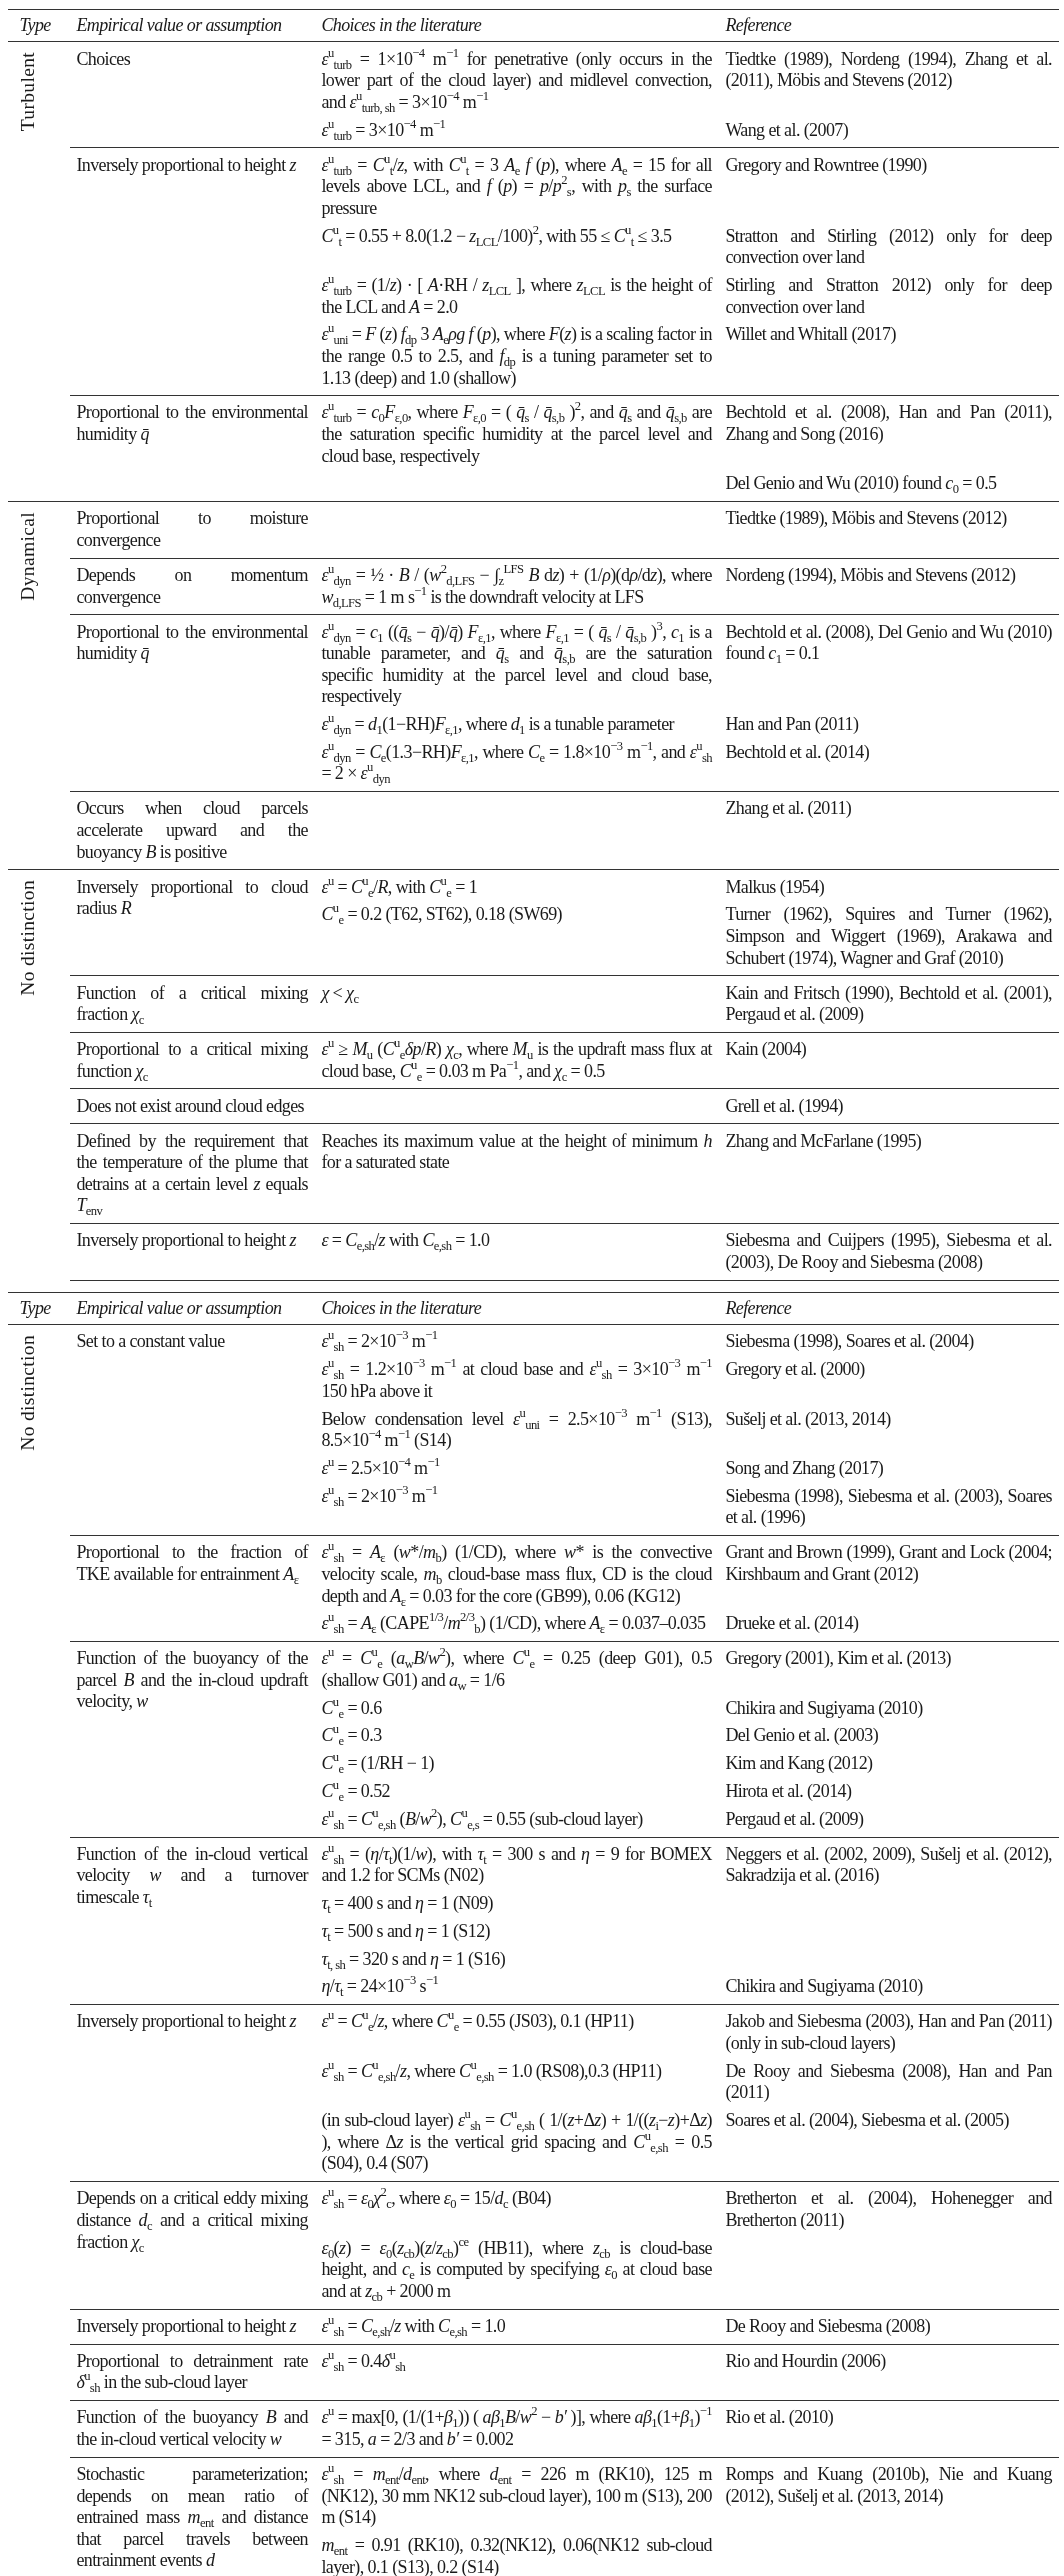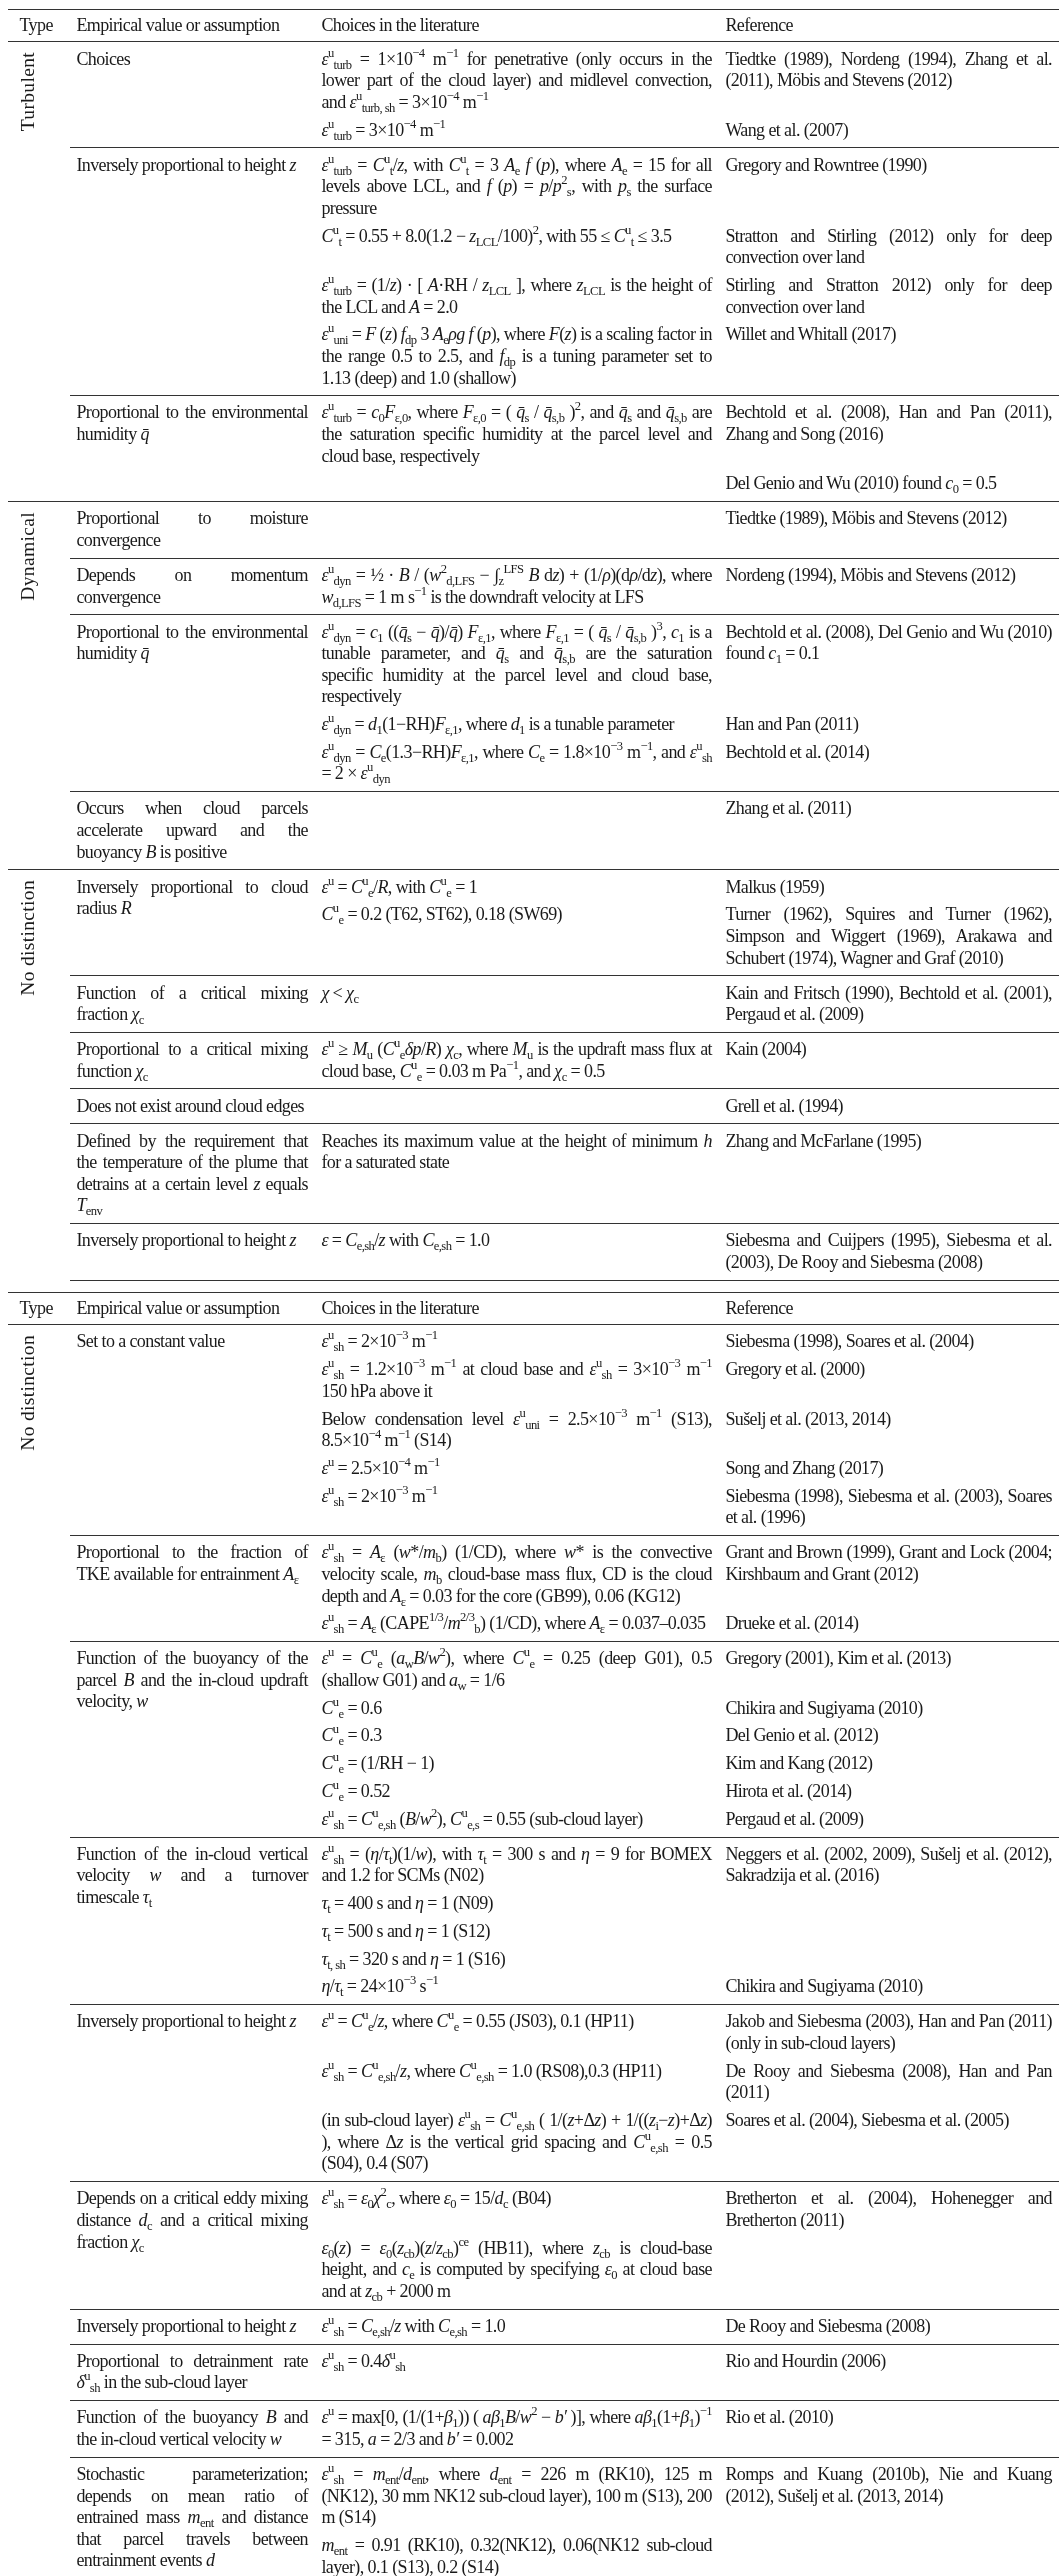--- a/index.html
+++ b/index.html
@@ -31,20 +31,21 @@
   col.c-ref  { width: 340px; }
   thead th {
     font-weight: normal;
     text-align: left;
     vertical-align: middle;
     padding: 4.1px 5.2px 4.1px 6.2px;
     height: 23px;
     border-top: 1.5px solid #333;
     border-bottom: 1.5px solid #333;
     white-space: nowrap;
+    font-style: italic;
   }
   thead th.h-type { padding-left: 11.3px; }
   tbody td {
     vertical-align: top;
     padding: 6.2px 7.2px 6.2px 6.2px;
     text-align: justify;
   }
   td.type-cell {
     position: relative;
     padding: 0;
@@ -159,21 +160,21 @@
           <td class="emp" rowspan="1">Occurs when cloud parcels accelerate upward and the buoyancy <span class="m">B</span> is positive</td>
           <td class="cho"></td>
           <td class="ref">Zhang et al. (2011)</td>
         </tr>
         <tr class="grp-start">
           <td class="type-cell" rowspan="7">
             <div class="type-label">No distinction</div>
           </td>
           <td class="emp" rowspan="2">Inversely proportional to cloud radius <span class="m">R</span></td>
           <td class="cho"><span class="m">ε</span><sup>u</sup> = <span class="m">C</span><sup>u</sup><sub>e</sub>/<span class="m">R</span>, with <span class="m">C</span><sup>u</sup><sub>e</sub> = 1</td>
-          <td class="ref">Malkus (1959)</td>
+          <td class="ref">Malkus (1954)</td>
         </tr>
         <tr class="sub-row">
           <td class="cho"><span class="m">C</span><sup>u</sup><sub>e</sub> = 0.2 (T62, ST62), 0.18 (SW69)</td>
           <td class="ref">Turner (1962), Squires and Turner (1962), Simpson and Wiggert (1969), Arakawa and Schubert (1974), Wagner and Graf (2010)</td>
         </tr>
         <tr class="row-sep">
           <td class="emp" rowspan="1">Function of a critical mixing fraction <span class="m">χ</span><sub>c</sub></td>
           <td class="cho"><span class="m">χ</span> &lt; <span class="m">χ</span><sub>c</sub></td>
           <td class="ref">Kain and Fritsch (1990), Bechtold et al. (2001), Pergaud et al. (2009)</td>
         </tr>
@@ -252,21 +253,21 @@
           <td class="emp" rowspan="6">Function of the buoyancy of the parcel <span class="m">B</span> and the in-cloud updraft velocity, <span class="m">w</span></td>
           <td class="cho"><span class="m">ε</span><sup>u</sup> = <span class="m">C</span><sup>u</sup><sub>e</sub> (<span class="m">a</span><sub>w</sub><span class="m">B</span>/<span class="m">w</span><sup>2</sup>), where <span class="m">C</span><sup>u</sup><sub>e</sub> = 0.25 (deep G01), 0.5 (shallow G01) and <span class="m">a</span><sub>w</sub> = 1/6</td>
           <td class="ref">Gregory (2001), Kim et al. (2013)</td>
         </tr>
         <tr class="sub-row">
           <td class="cho"><span class="m">C</span><sup>u</sup><sub>e</sub> = 0.6</td>
           <td class="ref">Chikira and Sugiyama (2010)</td>
         </tr>
         <tr class="sub-row">
           <td class="cho"><span class="m">C</span><sup>u</sup><sub>e</sub> = 0.3</td>
-          <td class="ref">Del Genio et al. (2012)</td>
+          <td class="ref">Del Genio et al. (2003)</td>
         </tr>
         <tr class="sub-row">
           <td class="cho"><span class="m">C</span><sup>u</sup><sub>e</sub> = (1/RH − 1)</td>
           <td class="ref">Kim and Kang (2012)</td>
         </tr>
         <tr class="sub-row">
           <td class="cho"><span class="m">C</span><sup>u</sup><sub>e</sub> = 0.52</td>
           <td class="ref">Hirota et al. (2014)</td>
         </tr>
         <tr class="sub-row">

